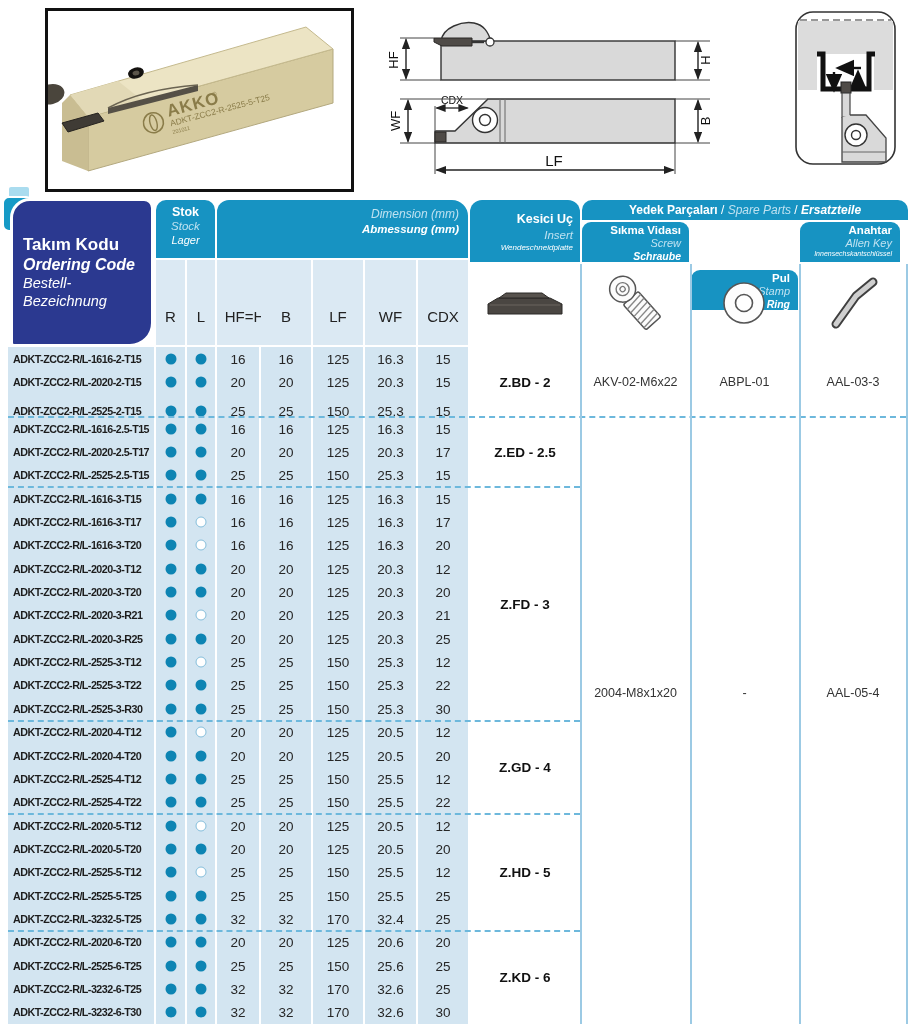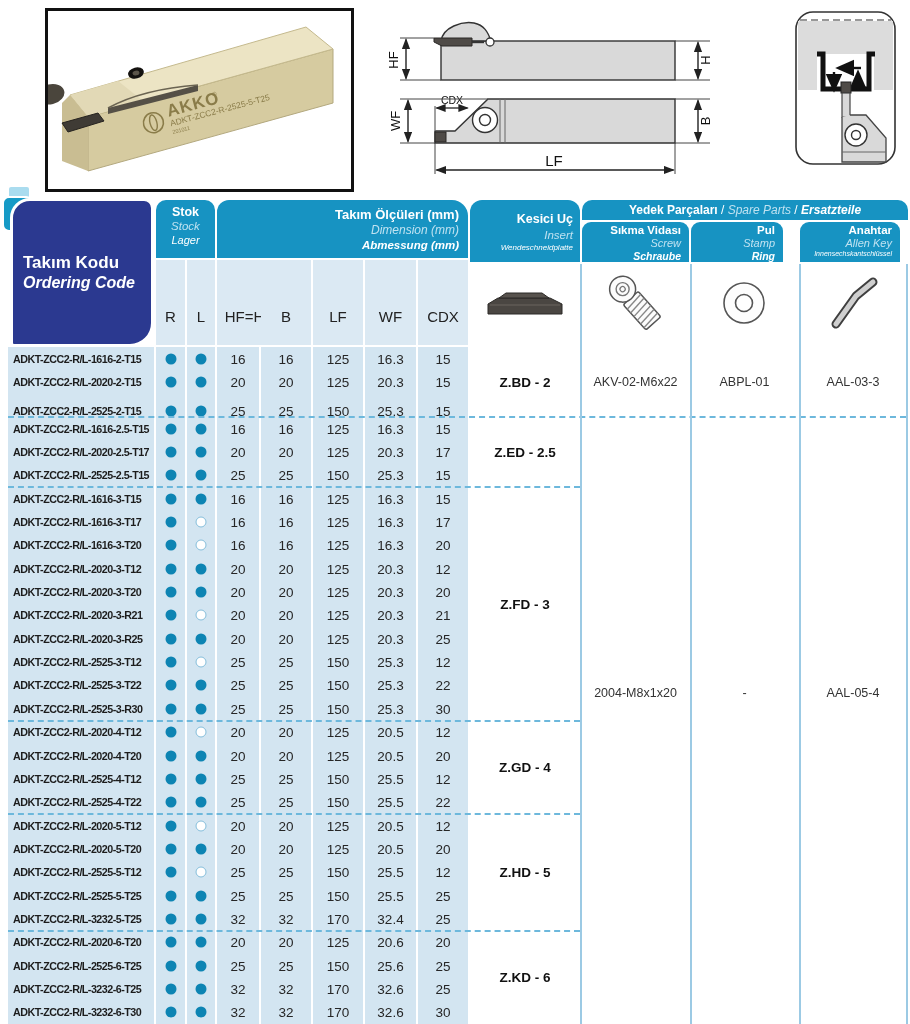--- a/index.html
+++ b/index.html
@@ -158,50 +158,50 @@
     <line x1="54" y1="150" x2="98" y2="150" stroke="#666" stroke-width="1"></line>
   </svg>
 </div>
 
 <div class="abs corner-icon-small"></div>
 <div class="abs corner-icon-big"></div>
 
 <div class="abs code-head">
   <div class="l1">Takım Kodu</div>
   <div class="l2">Ordering Code</div>
+  <div class="l3">Bestell-Bezeichnung</div>
 </div>
 
 <div class="abs teal stock-head">
   <div class="a">Stok</div>
   <div class="b lt">Stock</div>
   <div class="c">Lager</div>
 </div>
 
 <div class="abs teal dims-head">
-  <div class="a">Takım Ölçüleri (mm)</div>
   <div class="b lt">Dimension (mm)</div>
   <div class="c">Abmessung (mm)</div>
 </div>
 
 <div class="abs teal insert-head">
   <div class="a">Kesici Uç</div>
   <div class="b lt">Insert</div>
   <div class="c">Wendeschneidplatte</div>
 </div>
 
 <div class="abs teal spare-band">
   <span class="bold">Yedek Parçaları</span><span> / </span><span class="it lt">Spare Parts</span><span> / </span><span class="bold it">Ersatzteile</span>
 </div>
 
 <div class="abs teal spare-sub" style="left:582px;width:107px;">
   <div class="a">Sıkma Vidası</div>
   <div class="b lt">Screw</div>
   <div class="c">Schraube</div>
 </div>
-<div class="abs teal spare-sub" style="left:691px;width:92px;">
+<div class="abs teal spare-sub" style="left:691px;width:107px;margin-top:48px;">
   <div class="a">Pul</div>
   <div class="b lt">Stamp</div>
   <div class="c">Ring</div>
 </div>
 <div class="abs teal spare-sub" style="left:800px;width:100px;">
   <div class="a">Anahtar</div>
   <div class="b lt">Allen Key</div>
   <div class="c tiny">Innensechskantschlüssel</div>
 </div>
 

